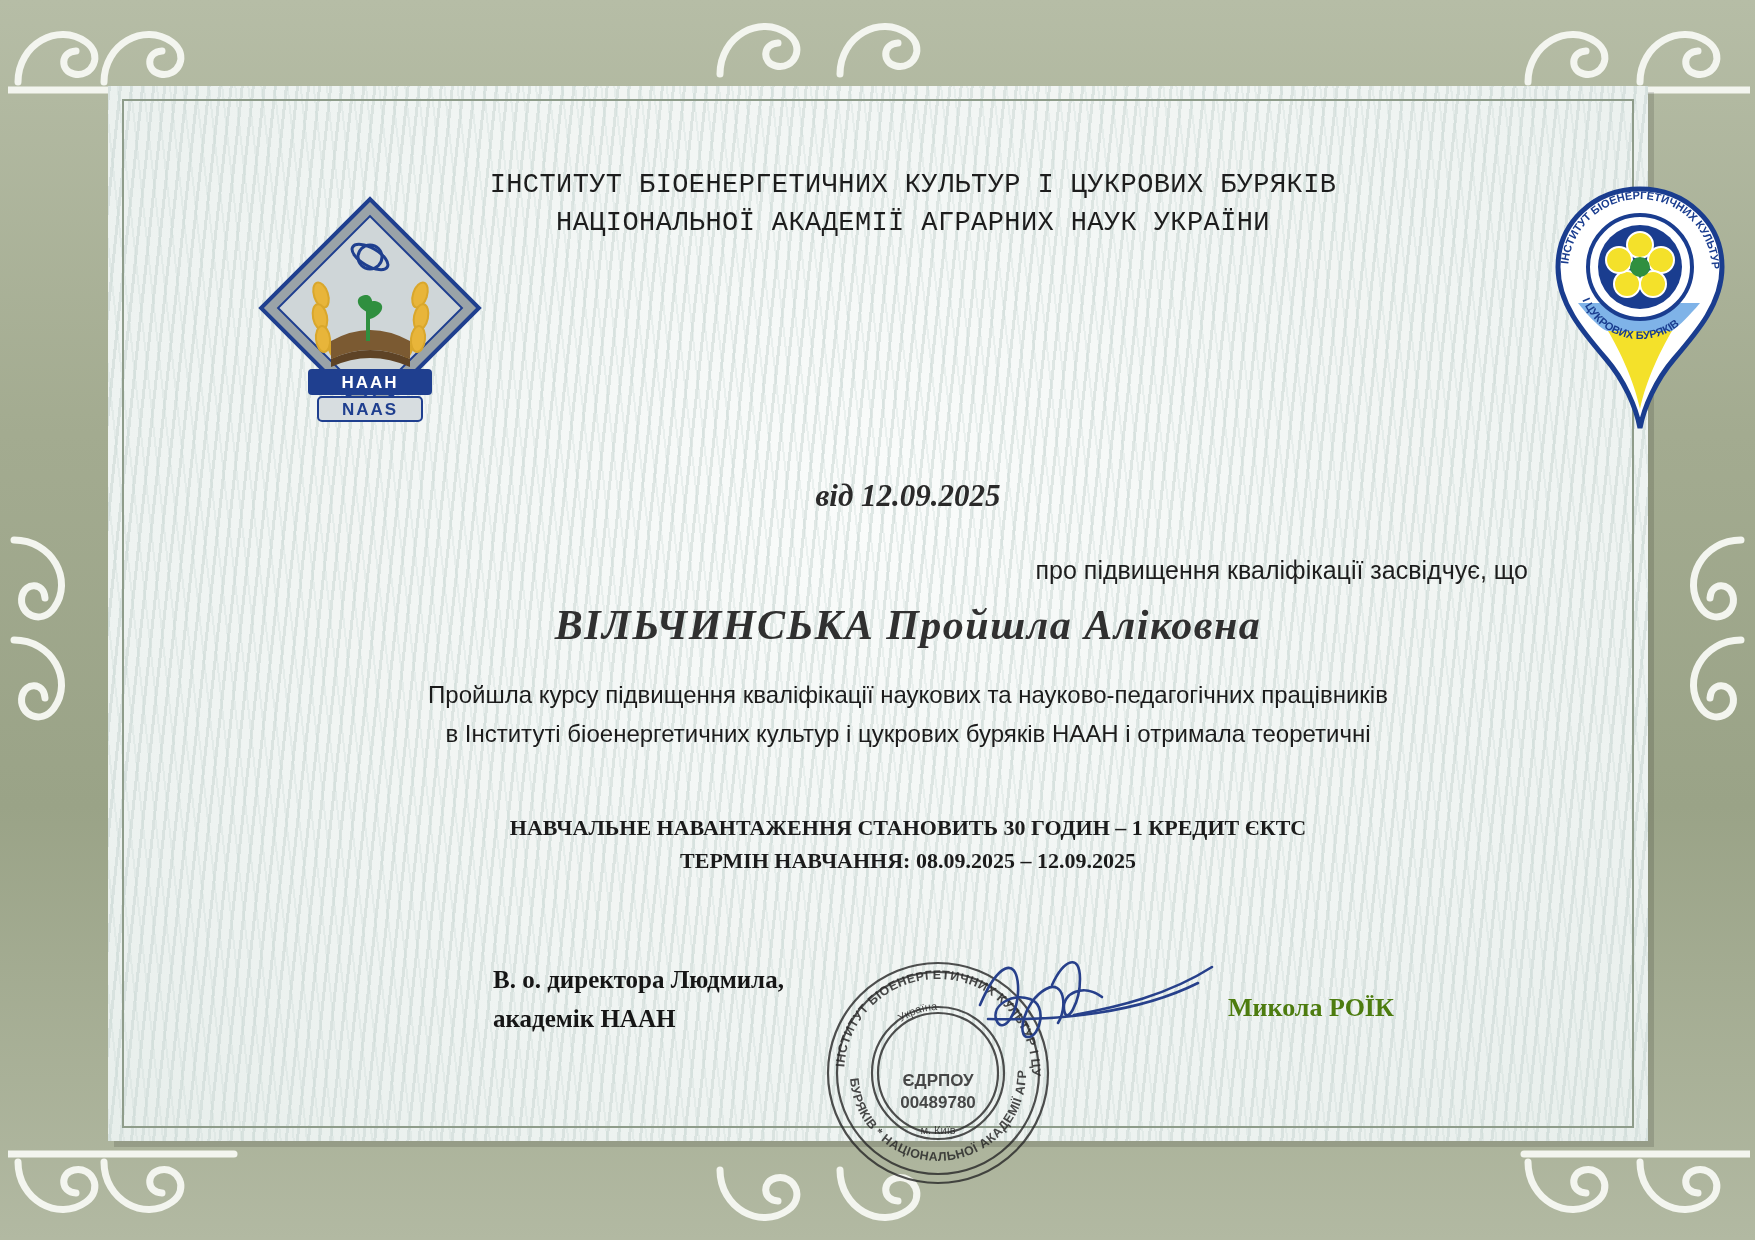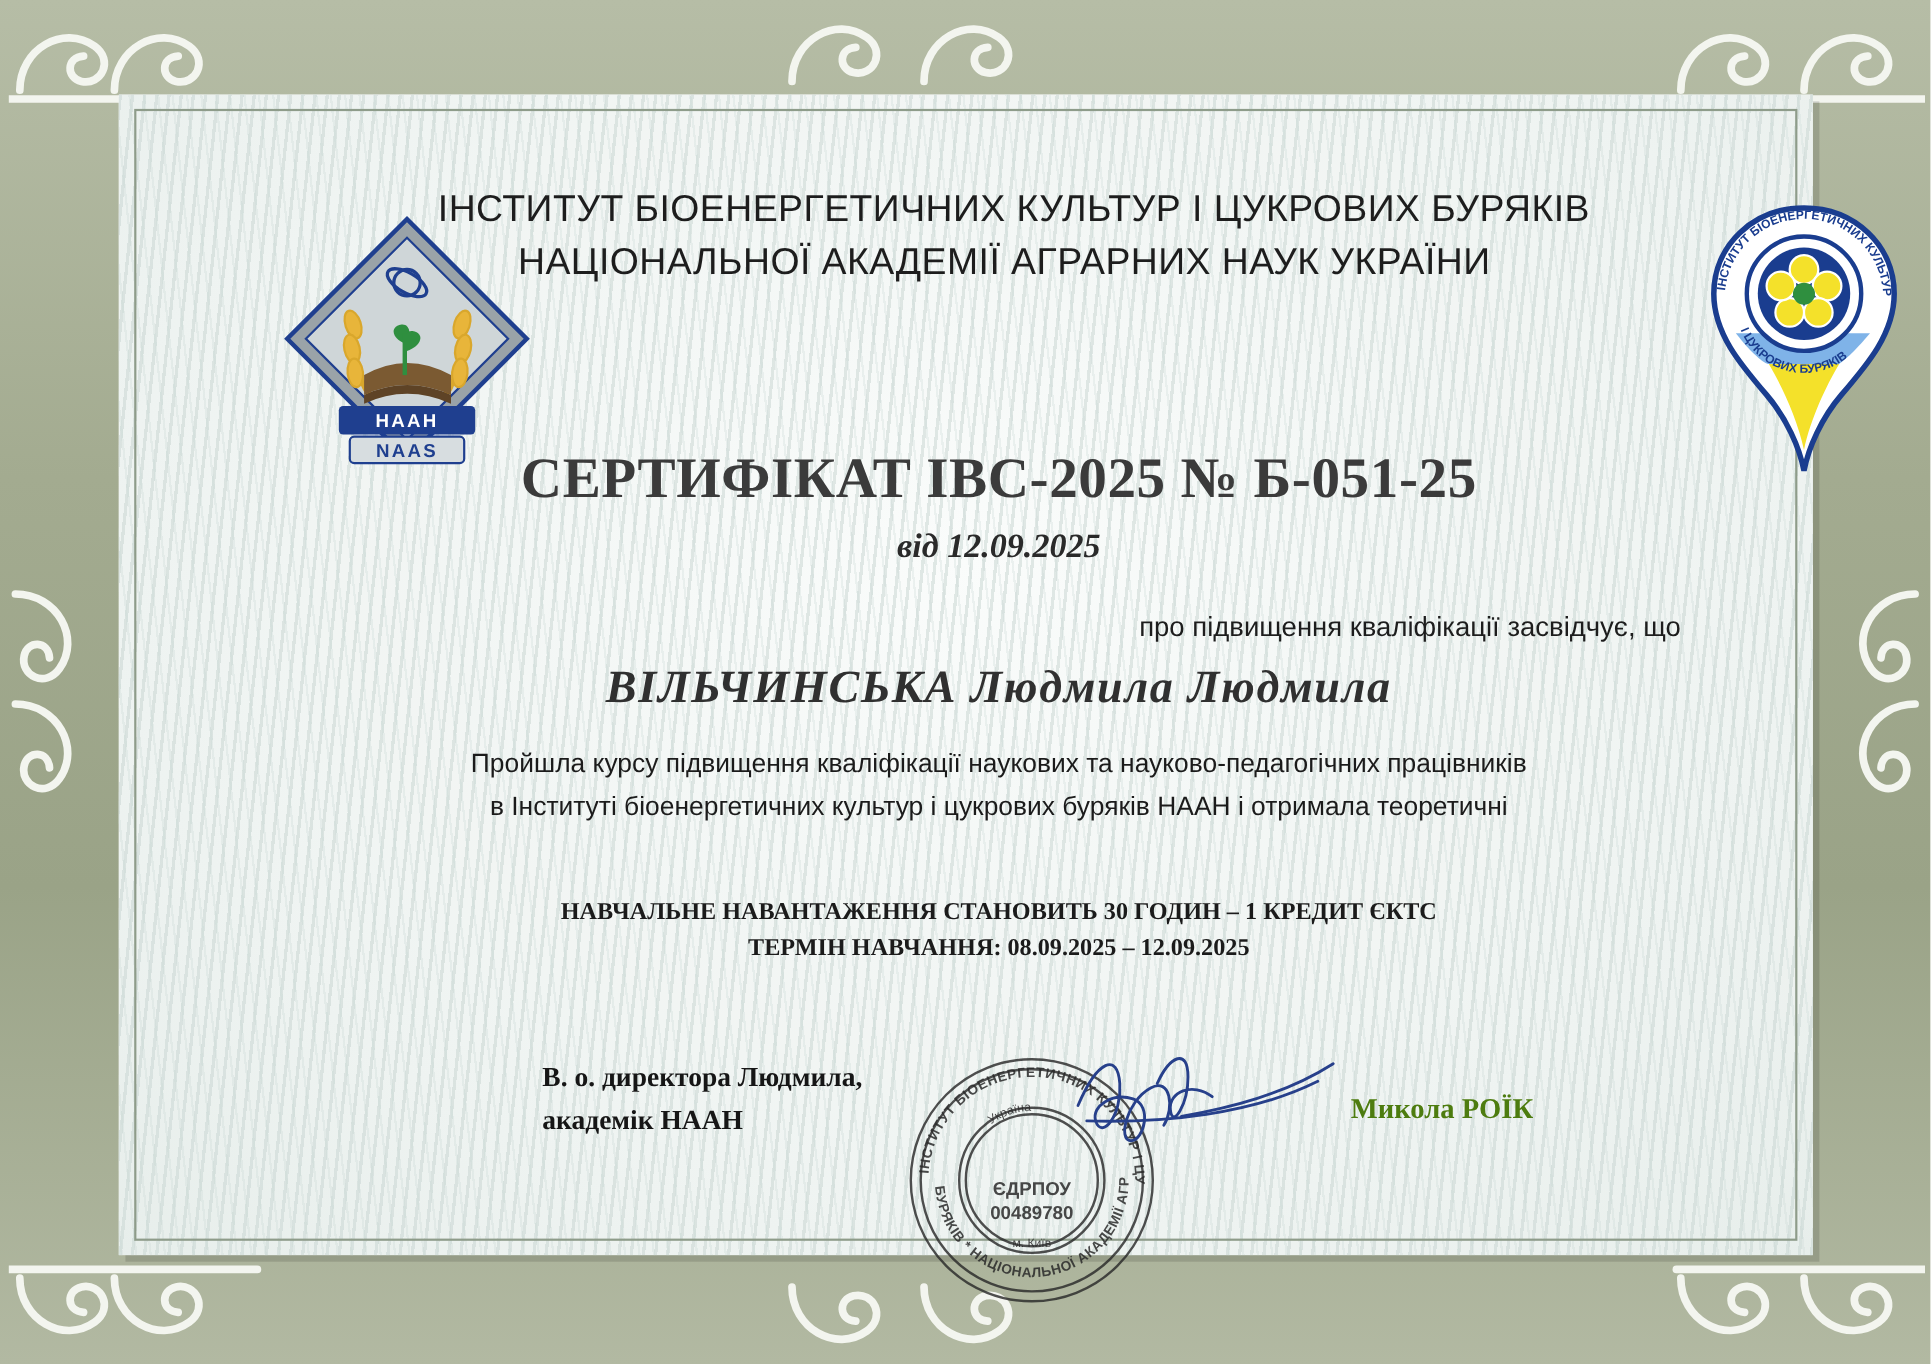--- a/index.html
+++ b/index.html
@@ -84,22 +84,22 @@
     z-index: 3;
   }
 
   
   .org-title {
     position: absolute;
     left: 290px;
     top: 80px;
     width: 1030px;
     text-align: center;
-    font-family: Liberation Sans, sans-serif;
-    font-size: 34px;
+    font-family: Liberation Mono, monospace;
+    font-size: 27px;
     letter-spacing: 0.4px;
     line-height: 1.42;
     color: #1d1d1d;
   }
   .org-title div { white-space: nowrap; }
 
   .cert-title {
     position: absolute;
     left: 180px;
     top: 320px;
@@ -378,25 +378,24 @@
             <textPath href="#ringBot" startOffset="12%">І ЦУКРОВИХ БУРЯКІВ</textPath>
           </text>
         </svg>
       </div>
 
       <div class="org-title">
         <div>ІНСТИТУТ БІОЕНЕРГЕТИЧНИХ КУЛЬТУР І ЦУКРОВИХ БУРЯКІВ</div>
         <div>НАЦІОНАЛЬНОЇ АКАДЕМІЇ АГРАРНИХ НАУК УКРАЇНИ</div>
       </div>
 
-      <div class="cert-title">СЕРТИФІКАТ ІВС-2025 № Б-051-25</div>
       <div class="cert-date">від 12.09.2025</div>
 
       <div class="subtitle">про підвищення кваліфікації засвідчує, що</div>
-      <div class="recipient">ВІЛЬЧИНСЬКА  Людмила  Людмила</div>
+      <div class="recipient">ВІЛЬЧИНСЬКА  Пройшла  Аліковна</div>
 
       <div class="body-text">
         <div>Пройшла курсу підвищення кваліфікації наукових та науково-педагогічних працівників</div>
         <div>в Інституті біоенергетичних культур і цукрових буряків НААН і отримала теоретичні</div>
       </div>
 
       <div class="load-info">
         <div>НАВЧАЛЬНЕ НАВАНТАЖЕННЯ СТАНОВИТЬ 30 ГОДИН – 1 КРЕДИТ ЄКТС</div>
         <div>ТЕРМІН НАВЧАННЯ: 08.09.2025 – 12.09.2025</div>
       </div>

